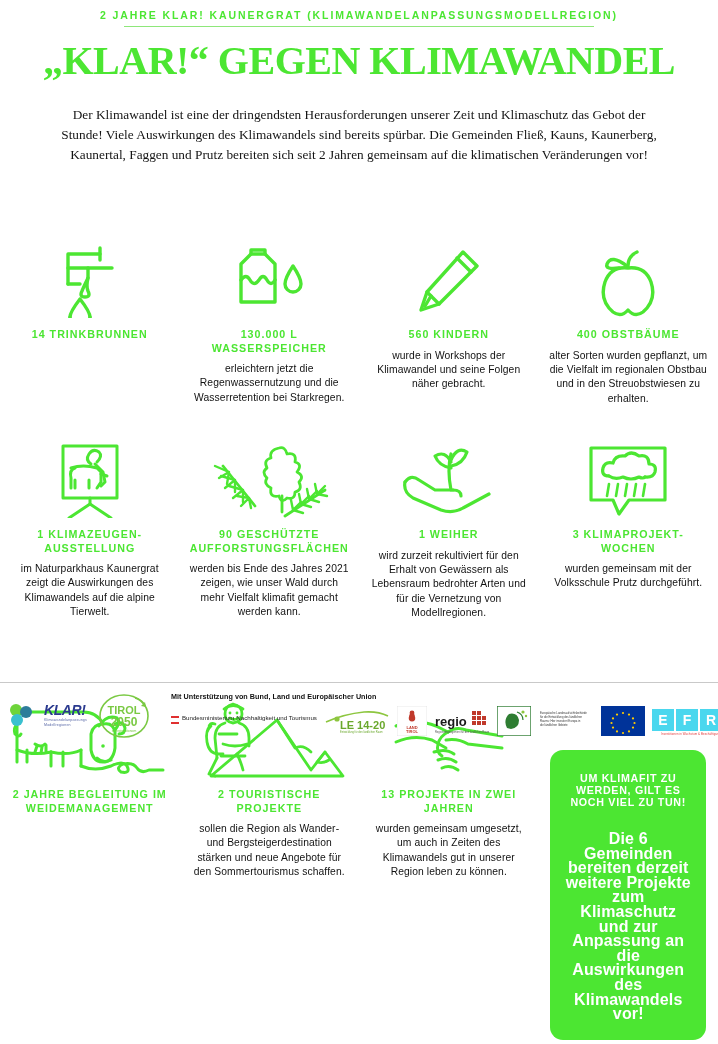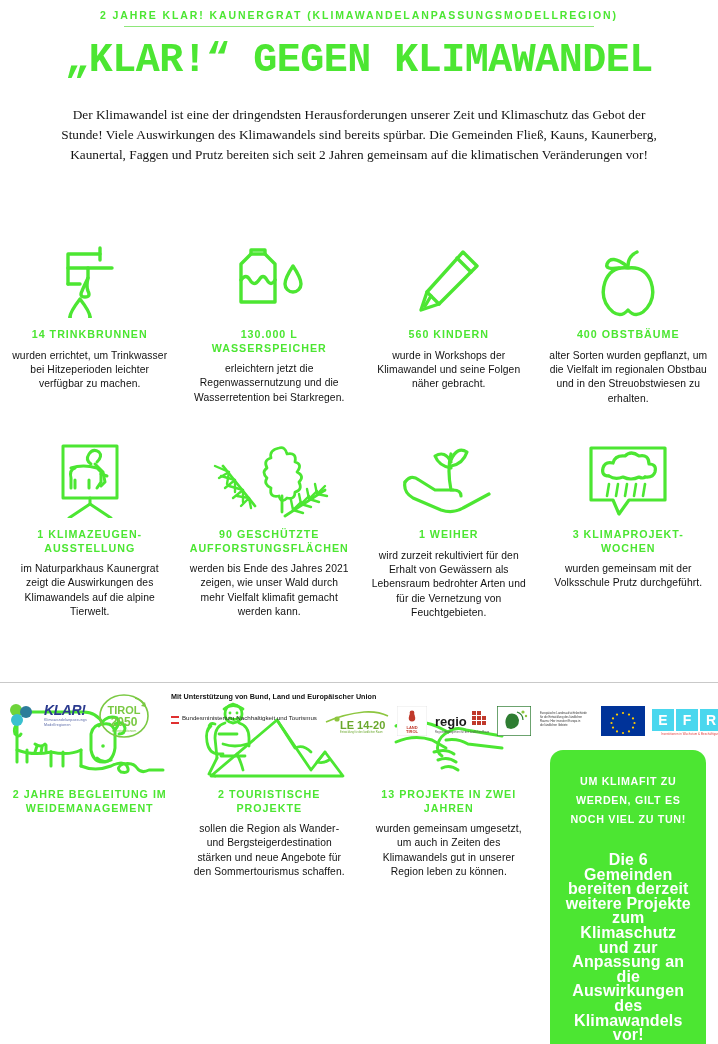--- a/index.html
+++ b/index.html
@@ -28,21 +28,21 @@
     margin:5px auto 0 auto;
   }
   .title{
     text-align:center;
     color:#4ce632;
     font-size:40px;
     font-weight:bold;
     letter-spacing:-0.5px;
     line-height:1;
     margin-top:14px;
-    font-family:Liberation Mono, monospace;
+    font-family:Liberation Serif, serif;
   }
   .intro{
     margin:24px auto 0 auto;
     width:600px;
     text-align:center;
     font-family:"Liberation Serif", serif;
     font-size:13.3px;
     line-height:20px;
     color:#141414;
   }
@@ -103,21 +103,21 @@
     padding:22px 14px 18px 14px;
     box-sizing:border-box;
     width:156px;
     margin-top:50px;
     text-align:center;
   }
   .callout-head{
     font-size:10.7px;
     font-weight:bold;
     letter-spacing:0.7px;
-    line-height:19px;
+    line-height:12px;
     text-transform:uppercase;
   }
   .callout-body{
     margin-top:24px;
     font-size:16px;
     font-weight:bold;
     line-height:14.6px;
     letter-spacing:0.15px;
   }
 
@@ -194,21 +194,20 @@
             <path d="M40 4 L40 16"></path>
             <path d="M8 24 L28 24 L28 34"></path>
             <path d="M28 24 L52 24"></path>
             <path d="M8 40 L20 40"></path>
             <path d="M28 34 Q24 42 22 47 Q19 53 25 53 Q31 53 28 47 Q26 42 28 34 Z"></path>
             <path d="M20 55 Q10 68 10 73 M20 55 Q30 68 30 73"></path>
             <path d="M10 73 a10 9 0 0 0 20 0"></path>
           </svg>
         </div>
         <div class="head">14 TRINKBRUNNEN</div>
-        <div class="body">wurden errichtet, um Trinkwasser bei Hitzeperioden leichter verfügbar zu machen.</div>
       </div>
 
       <div class="cell">
         <div class="iconbox">
           <svg width="76" height="70" viewBox="0 0 76 70" fill="none" stroke="#4ce632" stroke-width="3.4" stroke-linecap="round" stroke-linejoin="round">
             <path d="M20 6 L20 2 L34 2 L34 6"></path>
             <path d="M20 6 L10 16 L10 54 L44 54 L44 16 L34 6 Z"></path>
             <path d="M10 32 q5 -7 9 0 q4 7 9 0 q4 -7 8 0 q4 7 8 0"></path>
             <path d="M62 18 Q54 30 54 36 a8 8 0 0 0 16 0 Q70 30 62 18 Z"></path>
           </svg>
@@ -296,21 +295,21 @@
           <svg width="96" height="74" viewBox="0 0 96 74" fill="none" stroke="#4ce632" stroke-width="3.2" stroke-linecap="round" stroke-linejoin="round">
             <path d="M50 46 Q46 26 50 10"></path>
             <path d="M50 24 Q38 22 34 12 Q44 6 50 18"></path>
             <path d="M50 22 Q62 20 66 8 Q56 2 50 16"></path>
             <path d="M4 38 Q2 48 12 54 L40 66 Q52 70 62 64 L88 50"></path>
             <path d="M4 38 Q10 30 18 36 L34 46 L52 46"></path>
             <path d="M52 46 Q60 46 60 52"></path>
           </svg>
         </div>
         <div class="head">1 WEIHER</div>
-        <div class="body">wird zurzeit rekultiviert für den Erhalt von Gewässern als Lebensraum bedrohter Arten und für die Vernetzung von Feuchtgebieten.</div>
+        <div class="body">wird zurzeit rekultiviert für den Erhalt von Gewässern als Lebensraum bedrohter Arten und für die Vernetzung von Modellregionen.</div>
       </div>
 
       <div class="cell">
         <div class="iconbox">
           <svg width="86" height="74" viewBox="0 0 86 74" fill="none" stroke="#4ce632" stroke-width="3.2" stroke-linecap="round" stroke-linejoin="round">
             <path d="M6 4 L80 4 L80 56 L44 56 L34 70 L28 56 L6 56 Z"></path>
             <path d="M24 32 Q16 32 18 24 Q20 17 28 19 Q30 11 40 12 Q46 6 54 12 Q64 10 64 20 Q72 20 70 28 Q68 34 60 33"></path>
             <path d="M24 32 Q30 36 38 33 Q46 37 54 33 Q58 35 60 33"></path>
             <g stroke-width="2.6">
               <path d="M24 40 L22 52"></path>

